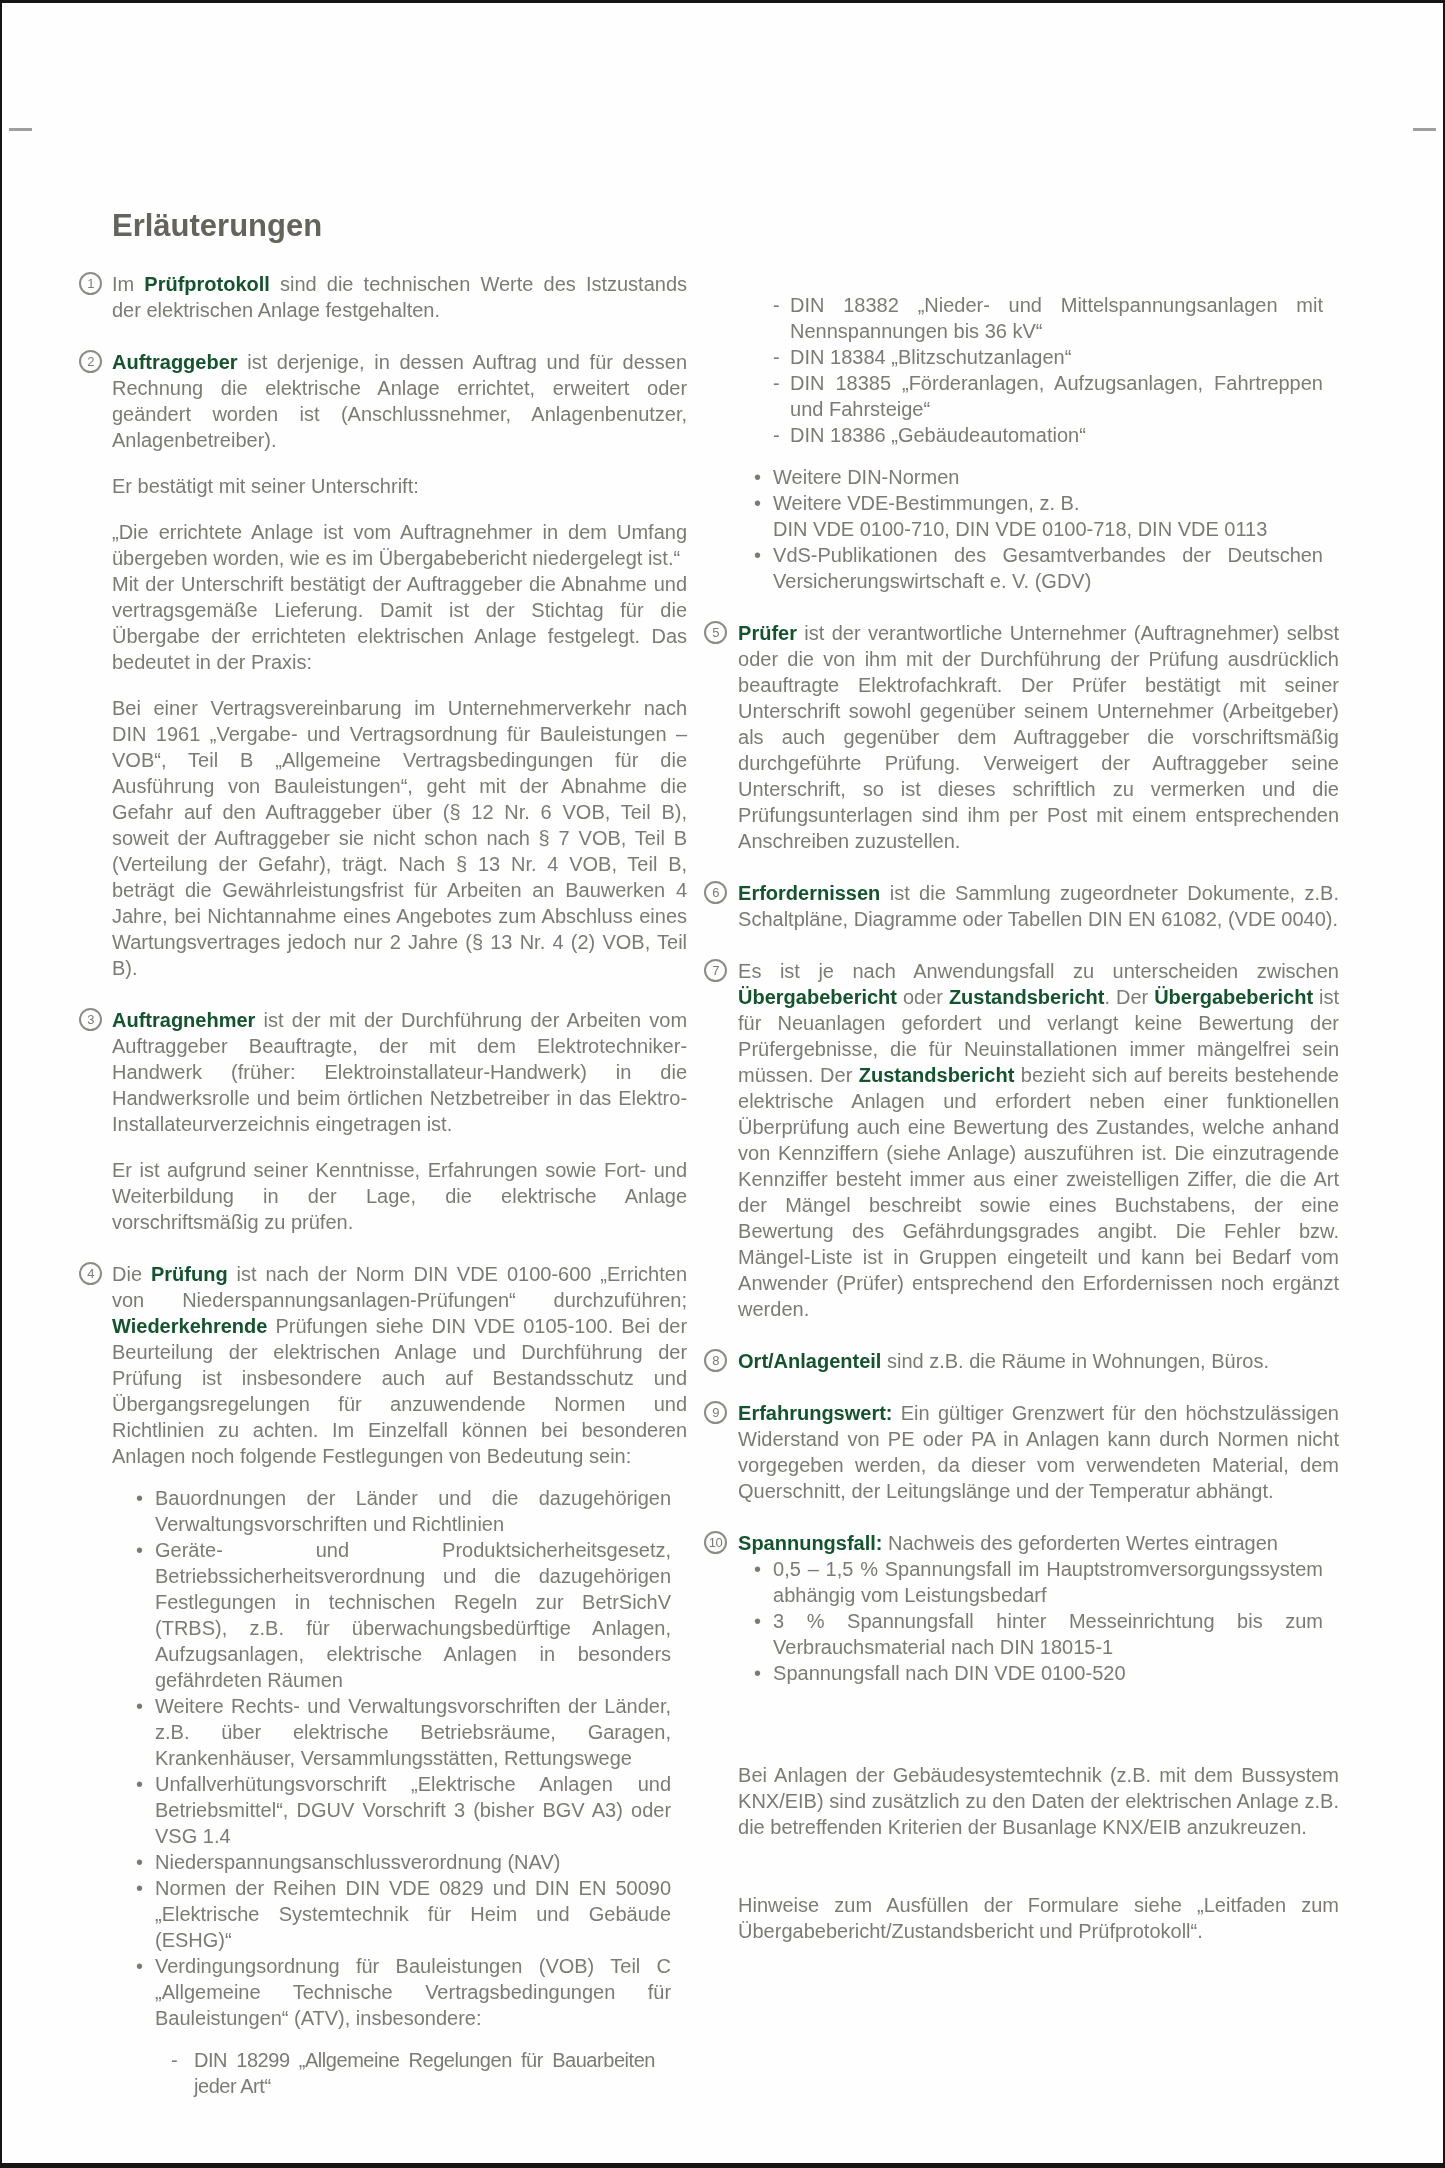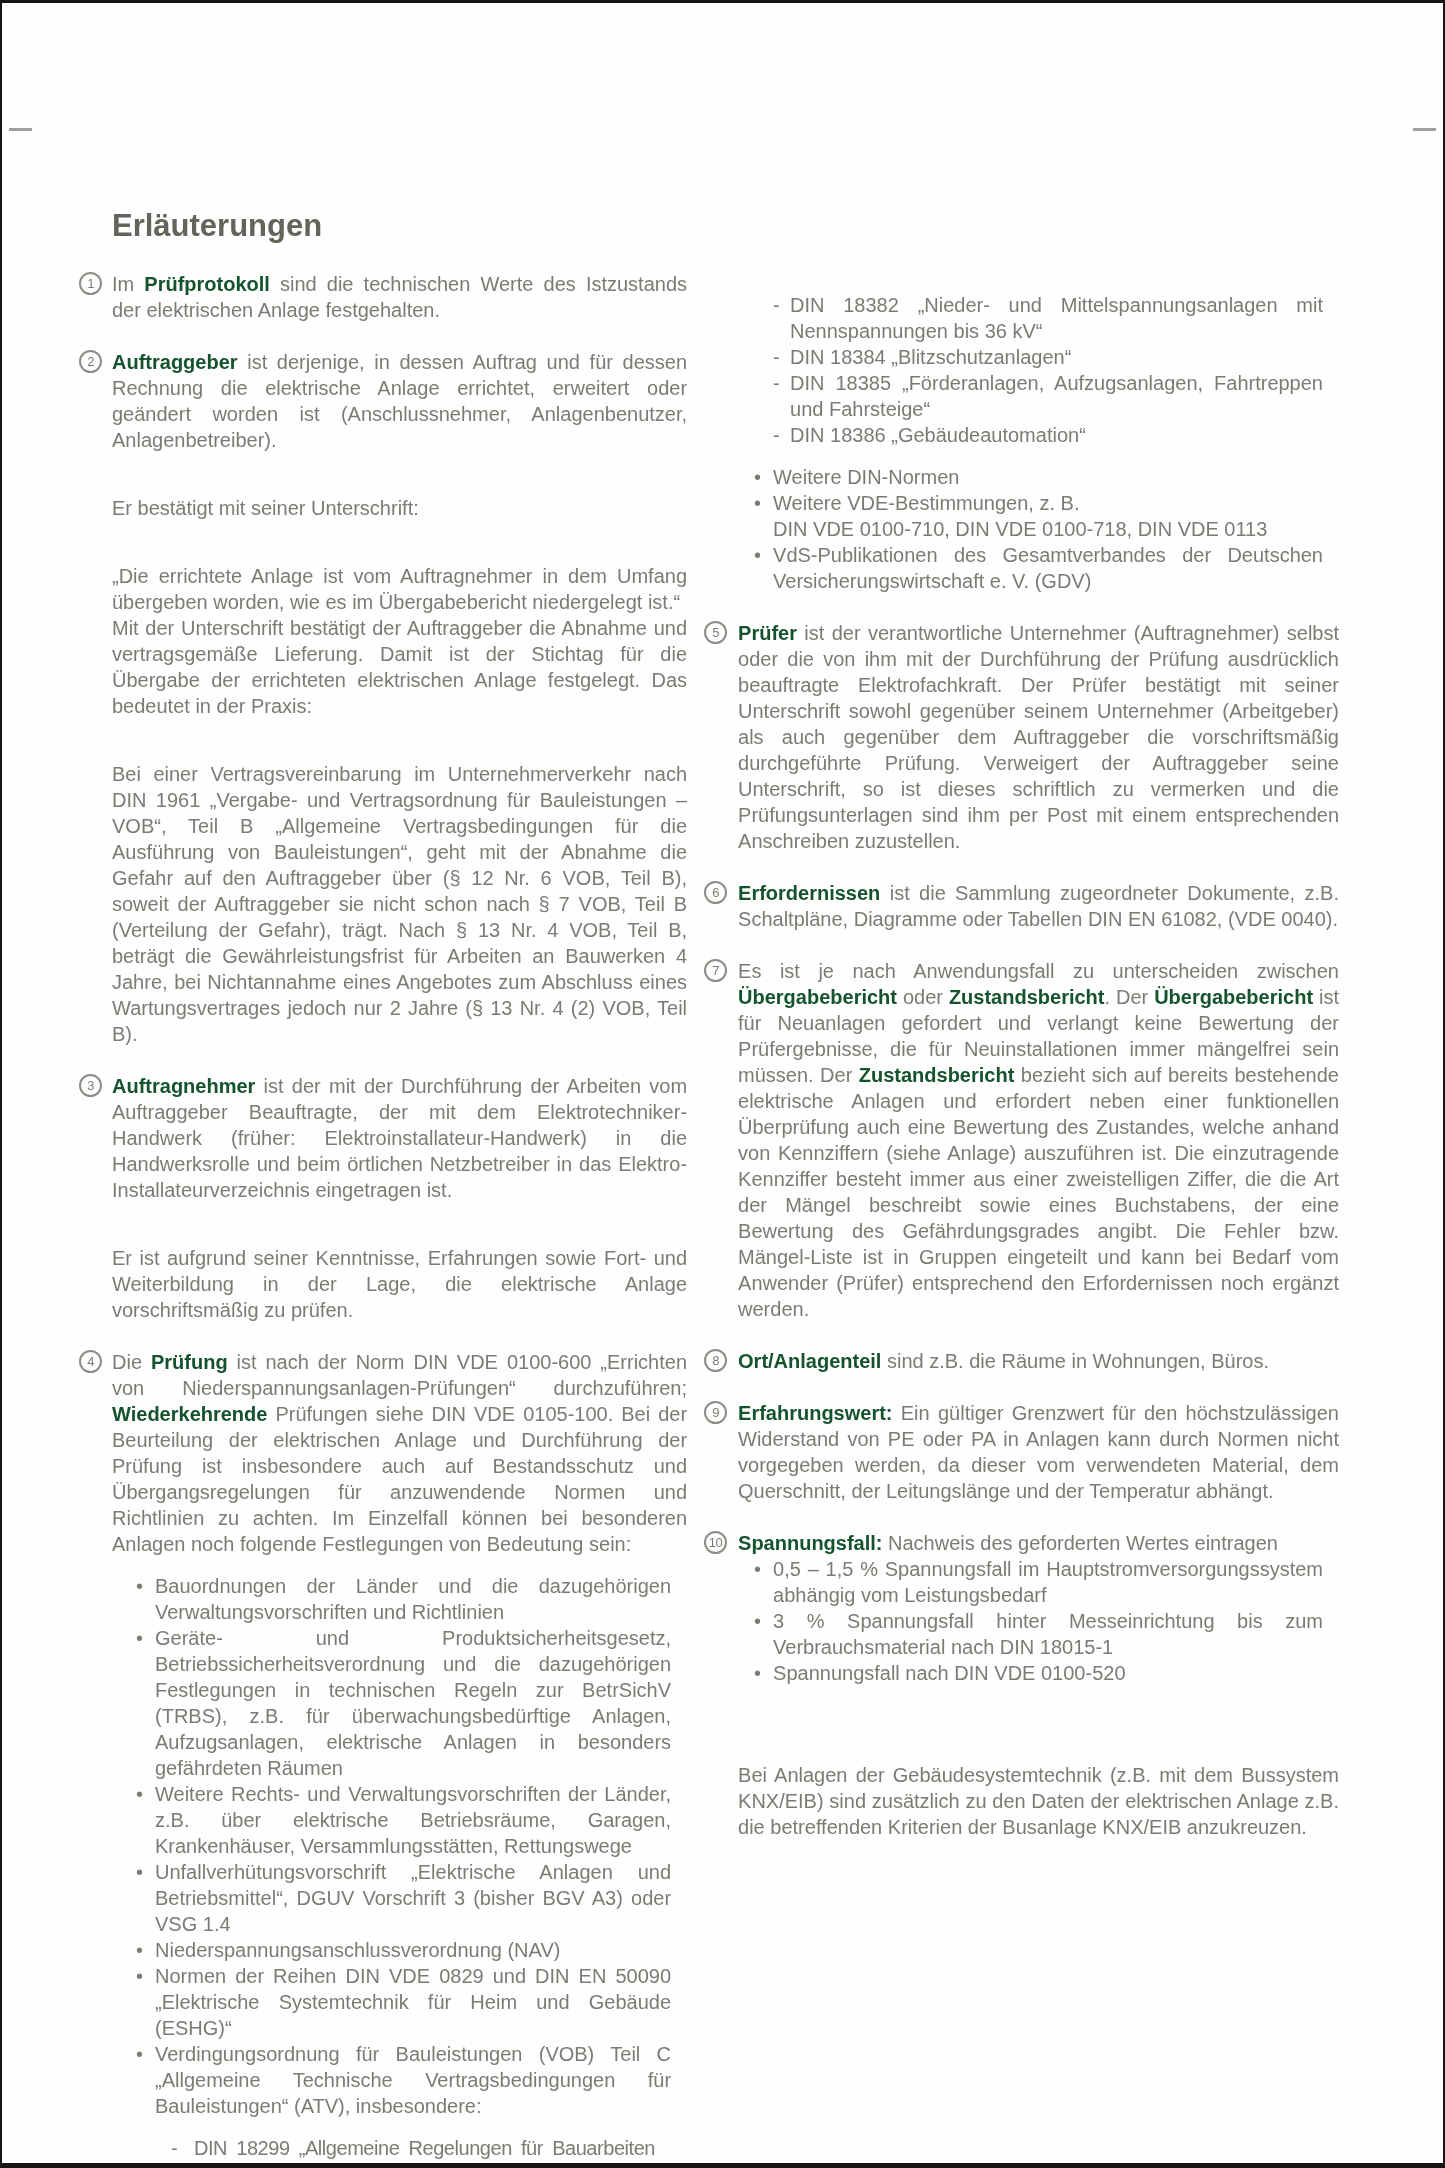--- a/index.html
+++ b/index.html
@@ -29,21 +29,21 @@
   .item{position:relative;padding-left:33px;margin-top:26px;}
   .item.first{margin-top:0;}
   .col-right .item{padding-left:34px;}
   .num{
     position:absolute;left:0;top:1px;width:23px;height:23px;box-sizing:border-box;
     border:2px solid #8d8c84;border-radius:50%;
     font-size:13px;line-height:19px;text-align:center;color:#7c7b73;
     letter-spacing:-0.5px;
   }
   .para{margin:0;font-size:20px;line-height:26px;text-align:justify;}
-  .para + .para{margin-top:42px;}
+  .para + .para{margin-top:20px;}
   .para.tight{margin-top:0;}
   ul{margin:16px;padding:0;list-style:none;}
   li{font-size:20px;line-height:26px;text-align:justify;}
   .bullets-l > li{position:relative;padding-left:27px;}
   .bullets-l > li::before{content:"\2022";position:absolute;left:8px;}
   .dashes-l > li{position:relative;padding-left:23px;}
   .dashes-l > li::before{content:"-";position:absolute;left:0;}
   .dashes-r > li{position:relative;padding-left:36px;}
   .dashes-r > li::before{content:"-";position:absolute;left:19px;}
   .bullets-r > li{position:relative;padding-left:19px;}
@@ -175,16 +175,19 @@
             <li><span>3 % Spannungsfall hinter Messeinrichtung bis zum Verbrauchsmaterial nach DIN 18015-1</span></li>
             <li><span>Spannungsfall nach DIN VDE 0100-520</span></li>
           </ul>
         </div>
       </section>
 
       <div class="note">
         <p class="para tight"><span>Bei Anlagen der Gebäudesystemtechnik (z.B. mit dem Bussystem KNX/EIB) sind zusätzlich zu den Daten der elektrischen Anlage z.B. die betreffenden Kriterien der Busanlage KNX/EIB anzukreuzen.</span></p>
       </div>
 
+      <div class="hint">
+        <p class="para"><span>Hinweise zum Ausfüllen der Formulare siehe „Leitfaden zum Übergabebericht/Zustandsbericht und Prüfprotokoll“.</span></p>
+      </div>
 
     </div>
   </div>
 </div>
 
 </body></html>

